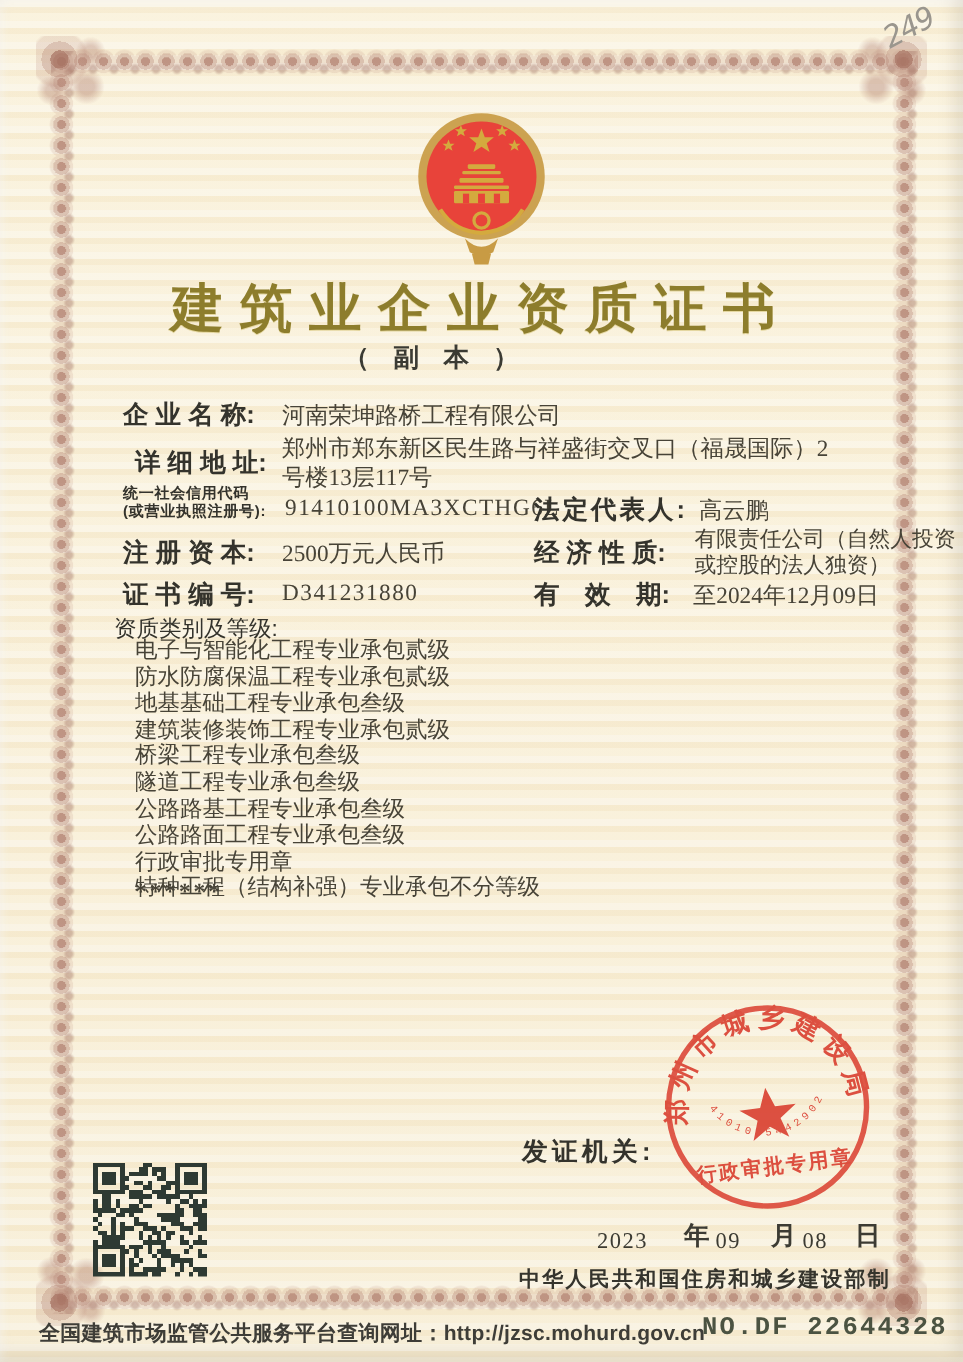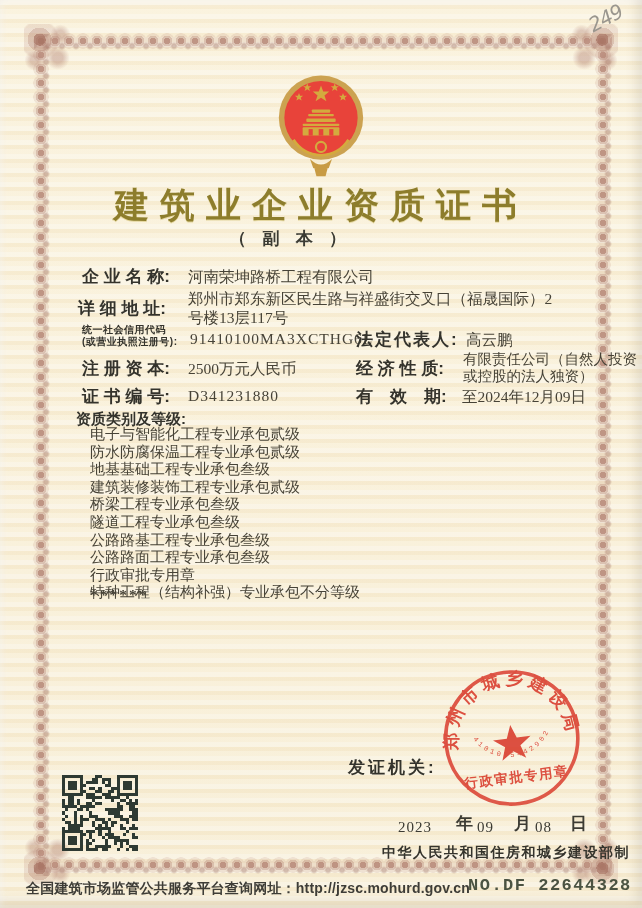--- a/index.html
+++ b/index.html
@@ -69,30 +69,30 @@
   .subtitle{
     position:absolute;left:0;top:227px;width:581px;text-align:center;
     font-size:17px;font-weight:bold;letter-spacing:6px;color:#3b3b33;
   }
 
   
   .lbl{font-family:"Liberation Sans","DejaVu Sans",sans-serif;font-weight:bold;color:#34332c;font-size:17px;}
   .val{color:#474337;font-size:15.5px;}
   .abs{position:absolute;}
   .credit-lbl{font-size:10px;line-height:11px;letter-spacing:.5px;}
-  .qual-head{font-family:"Liberation Sans","DejaVu Sans",sans-serif;font-weight:bold;font-size:15px;color:#34332c;}
+  .qual-head{font-family:"Liberation Sans","DejaVu Sans",sans-serif;font-weight:normal;font-size:15px;color:#34332c;}
   .qual-list div{font-size:15px;color:#474337;line-height:17.6px;}
 
   
   .authority{letter-spacing:3px;}
   .dateline{position:absolute;left:398px;top:812px;font-size:16px;color:#3c3b33;white-space:nowrap;}
   .dateline .unit{font-family:"Liberation Sans","DejaVu Sans",sans-serif;font-weight:bold;font-size:17px;}
   .dateline .num{position:relative;top:3px;font-size:15px;letter-spacing:1px;}
   .made-by{
-    position:absolute;left:310px;top:844px;width:320px;text-align:right;
+    position:absolute;left:310px;top:844px;width:320px;text-align:center;
     font-family:"Liberation Sans","DejaVu Sans",sans-serif;
     font-weight:bold;font-size:14px;letter-spacing:1.5px;color:#35342d;
   }
   .seal{position:absolute;left:430px;top:656px;transform:rotate(-7deg);opacity:.88;z-index:5;}
   .qr{position:absolute;left:62px;top:775px;}
   .footer-url{
     position:absolute;left:26px;top:880px;
     font-family:"Liberation Sans","DejaVu Sans",sans-serif;
     font-weight:bold;font-size:14px;color:#3e3d37;letter-spacing:.2px;
   }
@@ -145,21 +145,21 @@
       <path d="M53 112 h14 l-2 8 h-10 z" fill="#c89b44"></path>
     </svg>
   </div>
 
   <div class="title">建筑业企业资质证书</div>
   <div class="subtitle">（ 副 本 ）</div>
 
   <span class="abs lbl" style="left:82px;top:265px;">企 业 名 称:</span>
   <span class="abs val" style="left:188px;top:267px;">河南荣坤路桥工程有限公司</span>
 
-  <span class="abs lbl" style="left:78px;top:297px;text-align:center;">详 细 地 址:</span>
+  <span class="abs lbl" style="left:90px;top:297px;text-align:center;">详 细 地 址:</span>
   <span class="abs val" style="left:188px;top:289px;">郑州市郑东新区民生路与祥盛街交叉口（福晟国际）2</span>
   <span class="abs val" style="left:188px;top:308px;">号楼13层117号</span>
 
   <span class="abs lbl credit-lbl" style="left:82px;top:324px;">统一社会信用代码</span>
   <span class="abs lbl credit-lbl" style="left:82px;top:336px;">(或营业执照注册号):</span>
   <span class="abs val" style="left:190px;top:330px;letter-spacing:1px;">91410100MA3XCTHG6L</span>
   <span class="abs lbl" style="left:356px;top:328px;letter-spacing:2px;">法定代表人:</span>
   <span class="abs val" style="left:466px;top:330px;">高云鹏</span>
 
   <span class="abs lbl" style="left:82px;top:357px;">注 册 资 本:</span>

